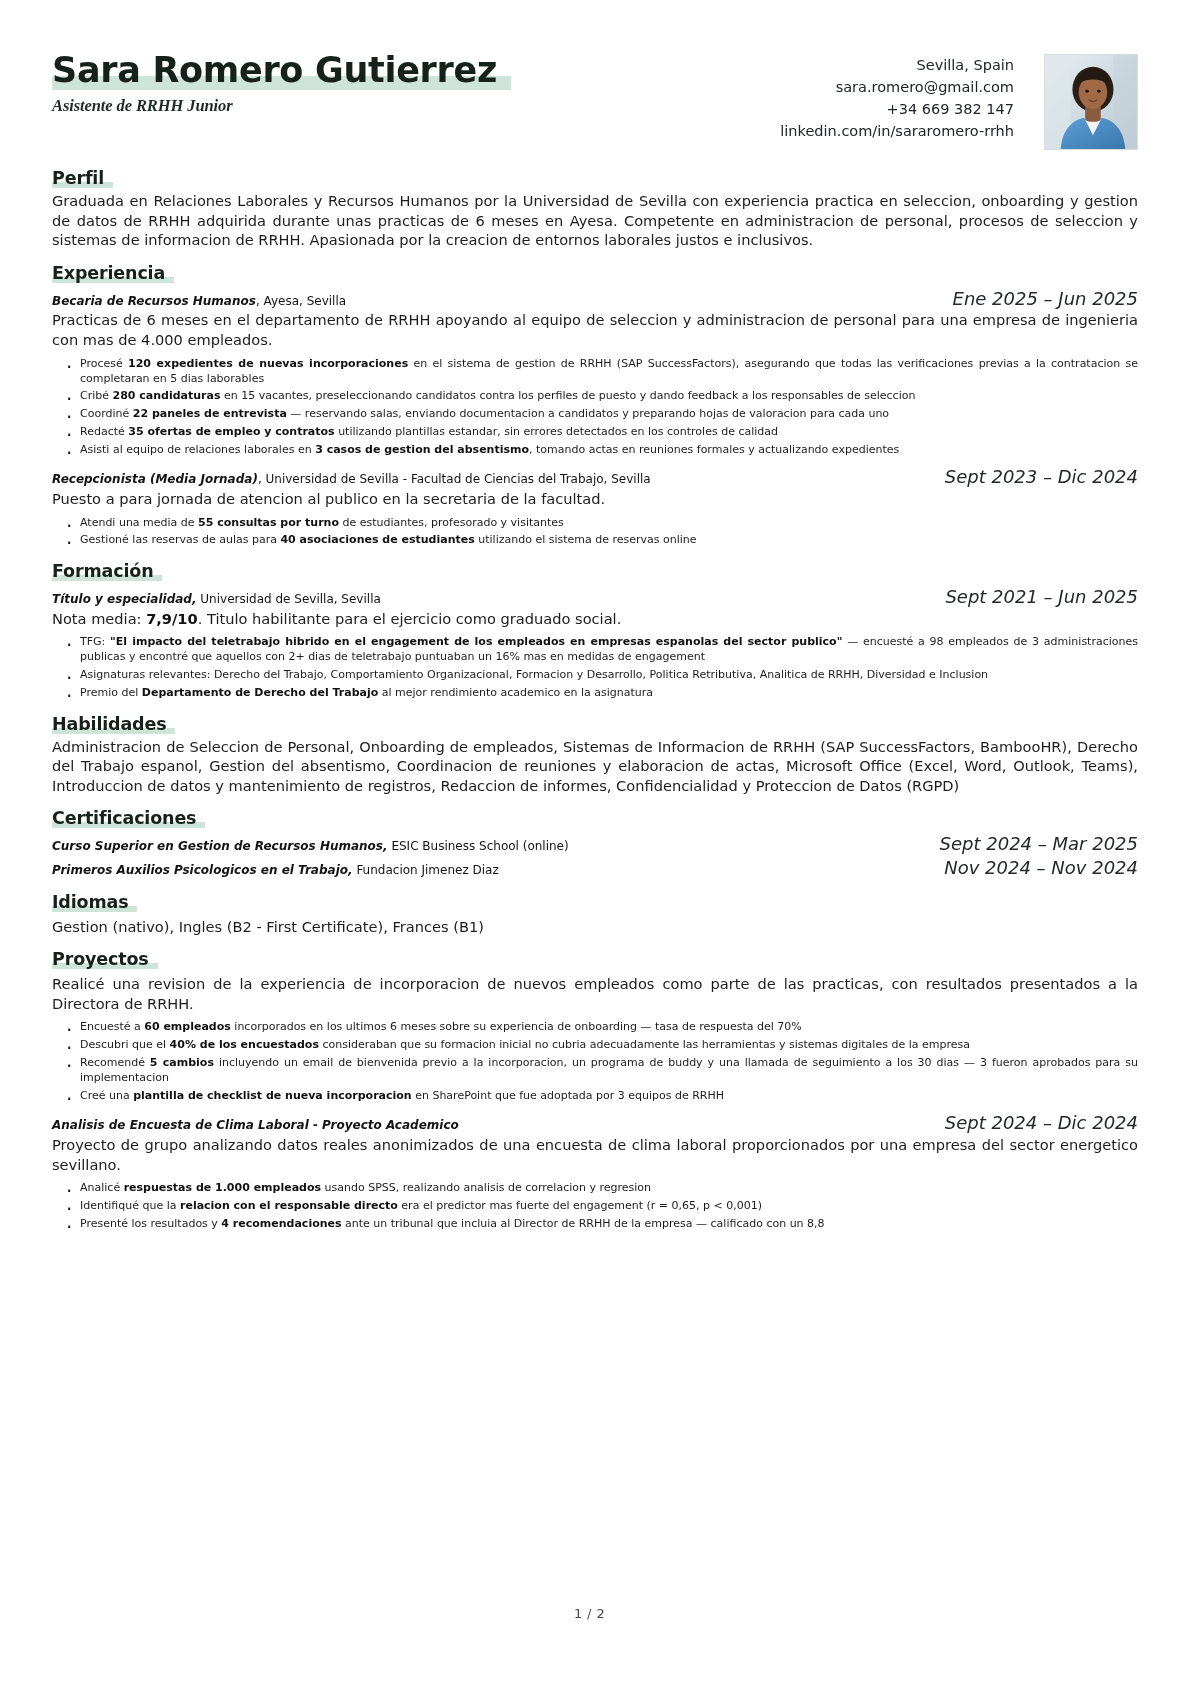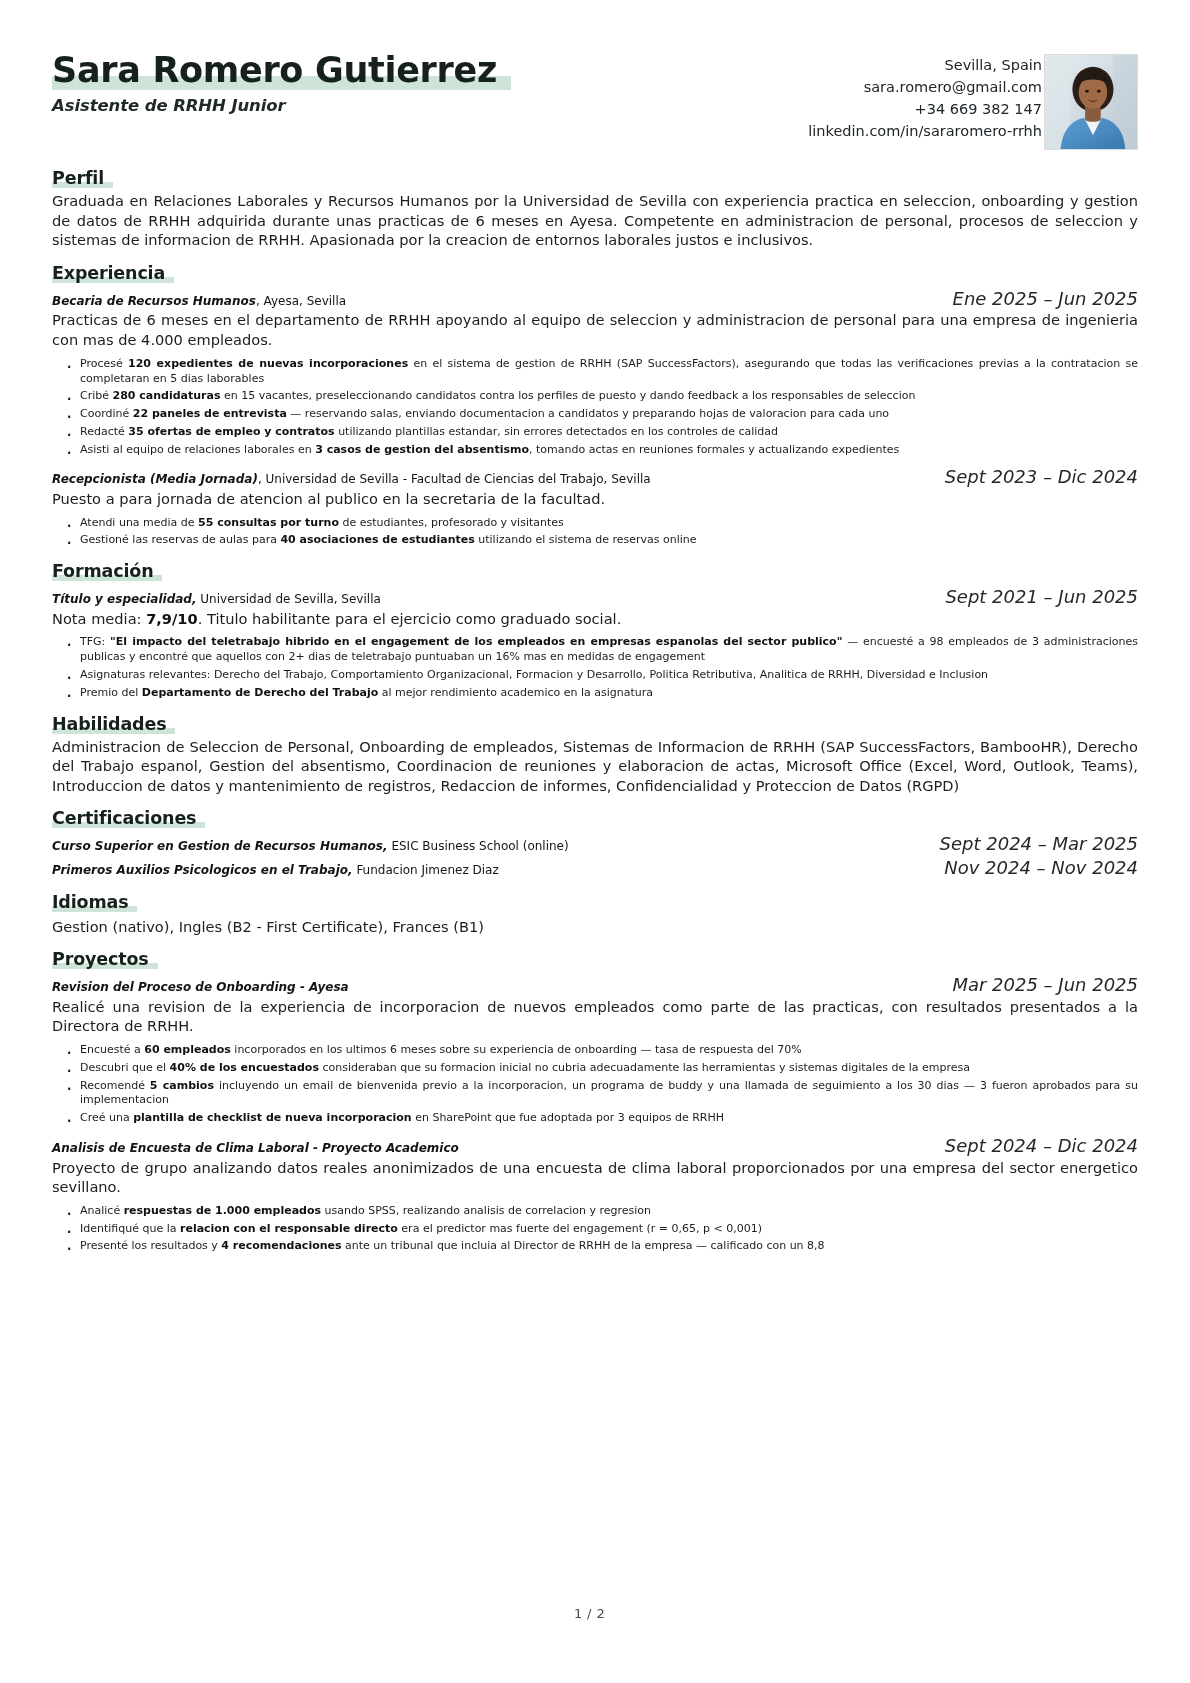--- a/index.html
+++ b/index.html
@@ -41,26 +41,27 @@
     padding-right: 14px;
   }
 
   .job-title {
     font-size: 16.5px;
     font-style: italic;
     font-weight: bold;
     color: #1f2a25;
     margin-top: 6px;
     letter-spacing: -0.1px;
+    font-family: Liberation Serif, serif;
   }
 
   .contact-wrap {
     display: flex;
     align-items: flex-start;
-    gap: 2px;
+    gap: 30px;
     padding-top: 10px;
   }
 
   .contact {
     text-align: right;
     font-size: 14.5px;
     line-height: 1.52;
     color: #20262a;
   }
 
@@ -323,24 +324,20 @@
 
   <div class="section">
     <div class="section-title">Idiomas</div>
     <div class="inline-list">Gestion (nativo), Ingles (B2 - First Certificate), Frances (B1)</div>
   </div>
 
   <div class="section">
     <div class="section-title">Proyectos</div>
     <div>
         <div class="entry">
-          <div class="entry-head">
-            <div class="entry-title"><span class="role">Revision del Proceso de Onboarding - Ayesa</span><span class="org"></span></div>
-            <div class="entry-date">Mar 2025 – Jun 2025</div>
-          </div>
           <div class="entry-sub">Realicé una revision de la experiencia de incorporacion de nuevos empleados como parte de las practicas, con resultados presentados a la Directora de RRHH.</div>
           <ul class="bullets">
             <li>Encuesté a <b>60 empleados</b> incorporados en los ultimos 6 meses sobre su experiencia de onboarding — tasa de respuesta del 70%</li>
             <li>Descubri que el <b>40% de los encuestados</b> consideraban que su formacion inicial no cubria adecuadamente las herramientas y sistemas digitales de la empresa</li>
             <li>Recomendé <b>5 cambios</b> incluyendo un email de bienvenida previo a la incorporacion, un programa de buddy y una llamada de seguimiento a los 30 dias — 3 fueron aprobados para su implementacion</li>
             <li>Creé una <b>plantilla de checklist de nueva incorporacion</b> en SharePoint que fue adoptada por 3 equipos de RRHH</li>
           </ul>
         </div>
         <div class="entry">
           <div class="entry-head">

